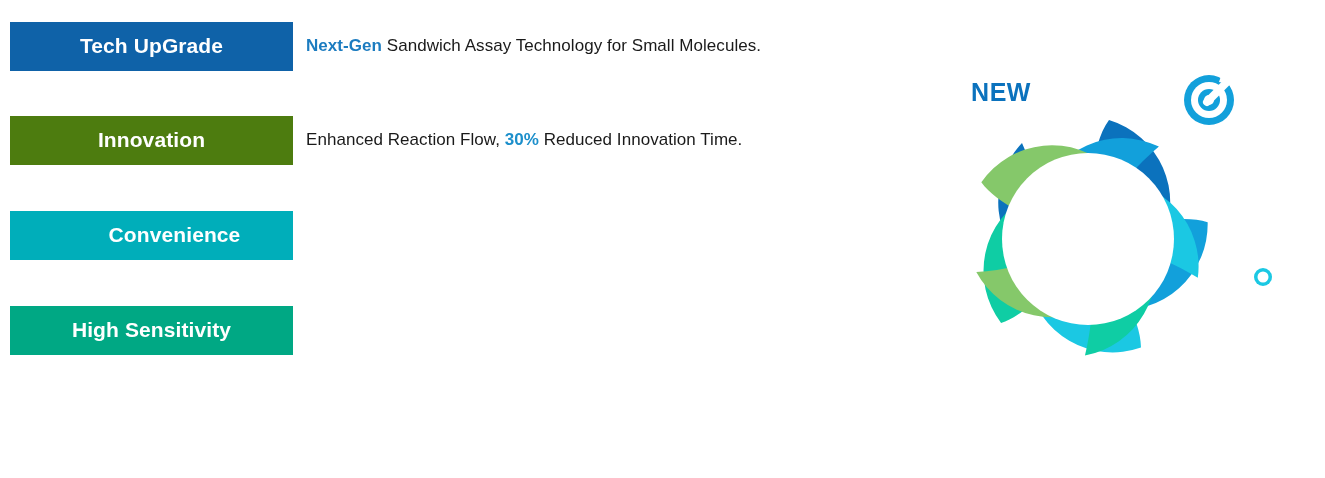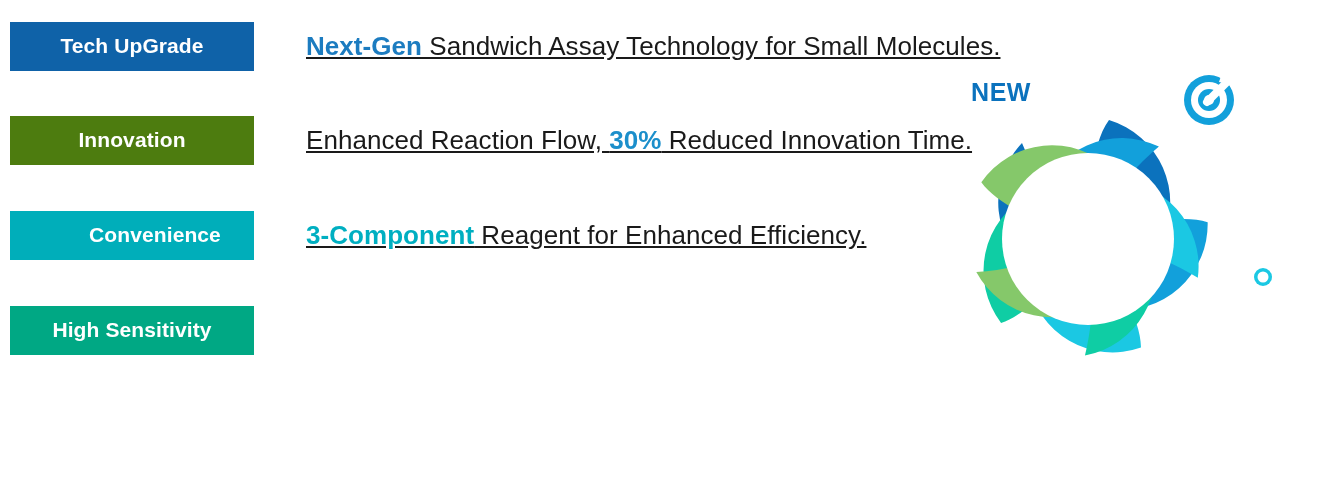--- a/index.html
+++ b/index.html
@@ -41,43 +41,42 @@
 
   .row-0 { top: 21px; }
   .row-1 { top: 115px; }
   .row-2 { top: 210px; }
   .row-3 { top: 305px; }
   .row-4 { top: 402px; }
 
   .tag {
     position: absolute;
     left: 10px;
-    width: 244px;
+    width: 283px;
     height: 49px;
     display: flex;
     align-items: center;
     justify-content: center;
     box-sizing: border-box;
     color: #ffffff;
     font-weight: bold;
     font-size: 21px;
     letter-spacing: 0.1px;
     white-space: nowrap;
   }
   .tag.tight { font-size: 20.5px; }
 
   .desc {
     position: absolute;
     left: 306px;
     width: 545px;
-    font-size: 26px;
+    font-size: 17px;
     color: #1a1a1a;
     white-space: nowrap;
     letter-spacing: 0.05px;
-    text-decoration: underline;
   }
   .desc .hl {
     font-weight: bold;
   }
   .desc sup {
     font-size: 0.66em;
     vertical-align: super;
     line-height: 0;
   }
 
@@ -112,23 +111,20 @@
         <span>Innovation</span>
       </div>
       <div class="desc">
         <span>Enhanced Reaction Flow, </span><span class="hl" id="hl1" style="color: rgb(28, 143, 203);">30%</span><span> Reduced Innovation Time.</span>
       </div>
     </div>
 
     <div class="feature-row row-2">
       <div class="tag" id="tag2" style="background: rgb(0, 174, 186); color: rgb(255, 255, 255); padding-left: 46px;">
         <span>Convenience</span>
-      </div>
-      <div class="desc">
-        <span class="hl" id="hl2" style="color: rgb(0, 175, 193);">3-Component</span><span> Reagent for Enhanced Efficiency.</span>
       </div>
     </div>
 
     <div class="feature-row row-3">
       <div class="tag" id="tag3" style="background: rgb(0, 168, 132); color: rgb(255, 255, 255); text-align: right;">
         <span>High Sensitivity</span>
       </div>
     </div>
 
     <div class="feature-row row-4">

